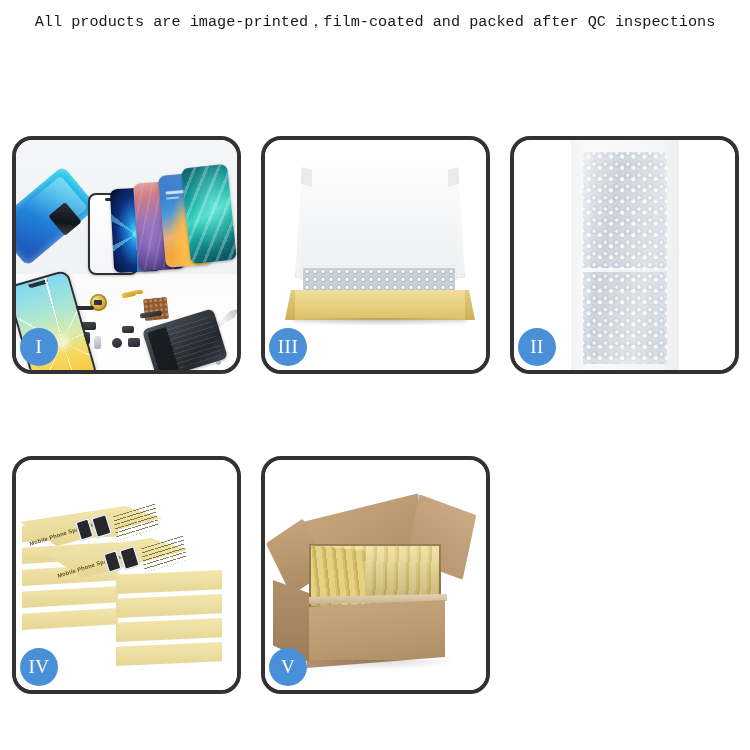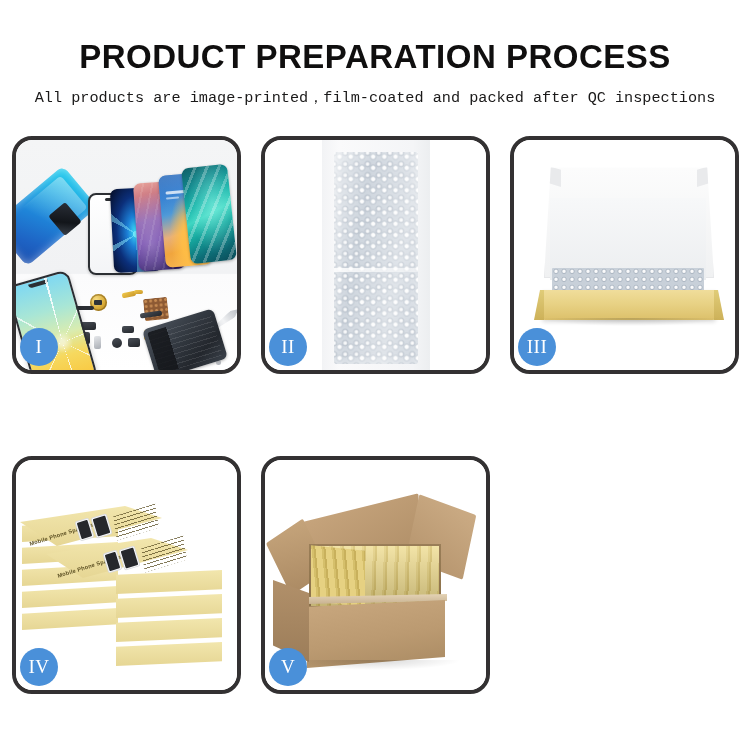--- a/index.html
+++ b/index.html
@@ -516,21 +516,20 @@
     position:absolute; left:22px; top:158px; width:186px; height:14px;
     background:radial-gradient(ellipse at 50% 20%, rgba(0,0,0,.14), rgba(0,0,0,0) 70%);
   }
 </style>
 </head>
 <body>
 
 <div class="page">
 
   <div class="header">
-    <div class="title">PRODUCT PREPARATION PROCESS</div>
     <div class="subtitle">All products are image-printed，film-coated and packed after QC inspections</div>
   </div>
 
   <div class="grid">
 
     <div class="panel">
       <div class="stage">
         <div class="p1-bg"></div>
 
         <div class="lcd"></div>
@@ -565,39 +564,39 @@
         <div class="part dark" style="left:124px; top:172px; width:22px; height:5px; transform:rotate(-8deg);"></div>
         <div class="part silver" style="left:192px; top:214px; width:5px; height:5px; border-radius:50%;"></div>
         <div class="part silver" style="left:200px; top:220px; width:5px; height:5px; border-radius:50%;"></div>
         <div class="tweezer"></div>
       </div>
       <div class="badge">I</div>
     </div>
 
     <div class="panel">
       <div class="stage">
-        <div class="p2-bg"></div>
-        <div class="p2-strip"></div>
-        <div class="bubble-sheet"></div>
-        <div class="bubble-seam"></div>
-        <div class="bubble-gloss"></div>
-      </div>
-      <div class="badge">II</div>
-    </div>
-
-    <div class="panel">
-      <div class="stage">
         <div class="p3-bg"></div>
         <div class="m-lidback"></div>
         <div class="m-inner"></div>
         <div class="m-bubble-fill"></div>
         <div class="m-front"></div>
         <div class="m-shadow"></div>
       </div>
       <div class="badge">III</div>
+    </div>
+
+    <div class="panel">
+      <div class="stage">
+        <div class="p2-bg"></div>
+        <div class="p2-strip"></div>
+        <div class="bubble-sheet"></div>
+        <div class="bubble-seam"></div>
+        <div class="bubble-gloss"></div>
+      </div>
+      <div class="badge">II</div>
     </div>
 
     <div class="panel">
       <div class="stage">
         <div class="p4-bg"></div>
         <div class="stack">
 
           <div class="sbox" style="left:6px; top:46px; width:96px; height:22px; clip-path:polygon(0 26%,100% 0,100% 74%,0 100%);"></div>
           <div class="sbox" style="left:6px; top:68px; width:96px; height:22px; clip-path:polygon(0 26%,100% 0,100% 74%,0 100%);"></div>
           <div class="sbox" style="left:6px; top:90px; width:96px; height:22px; clip-path:polygon(0 26%,100% 0,100% 74%,0 100%);"></div>

